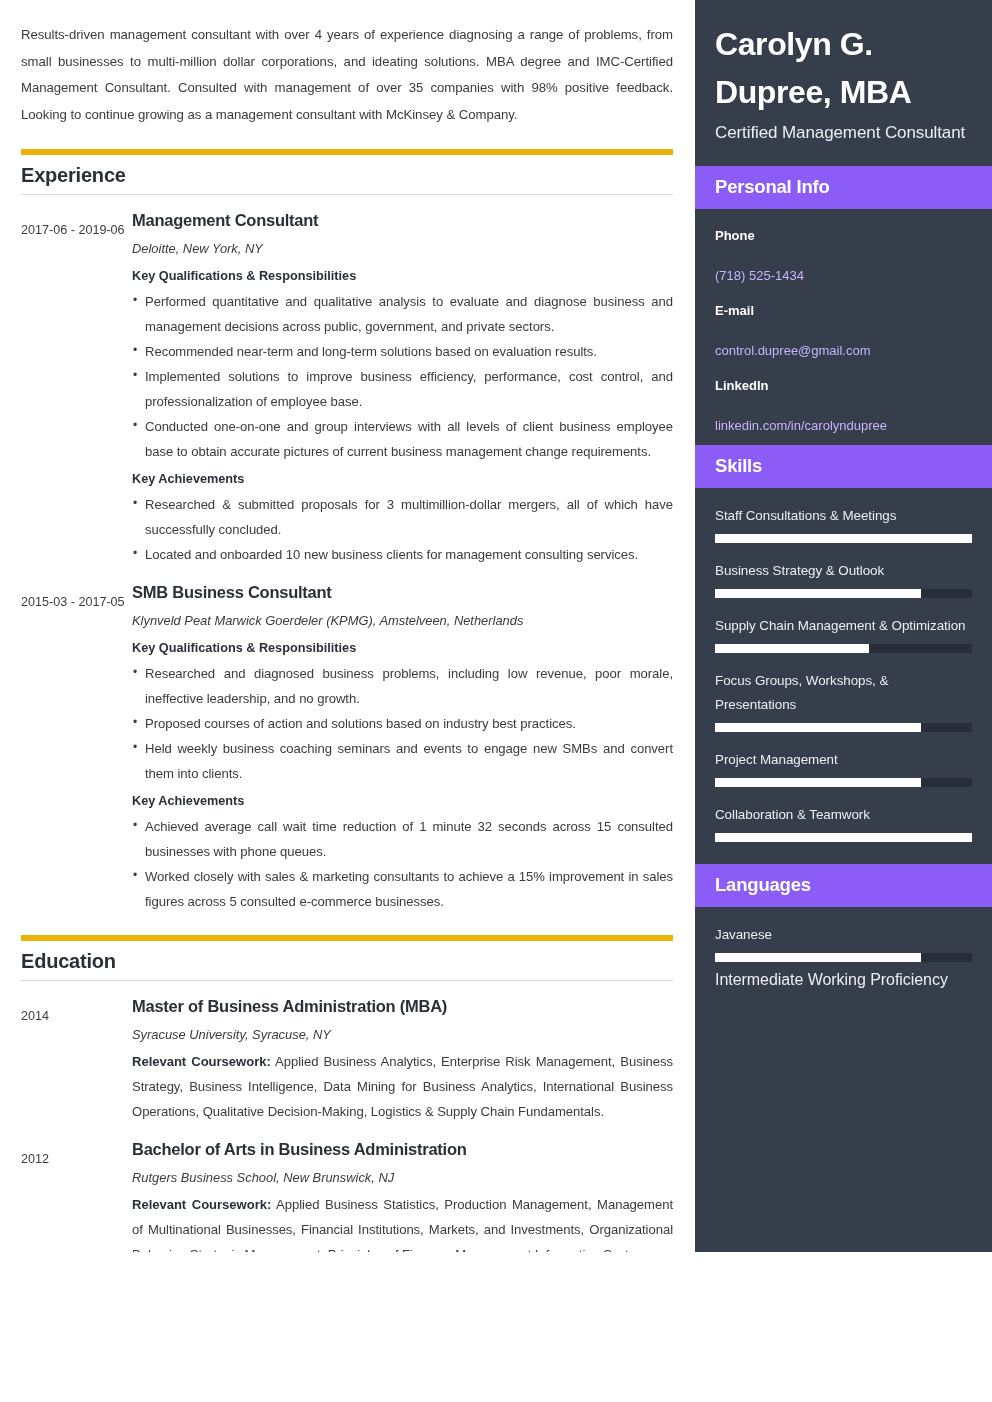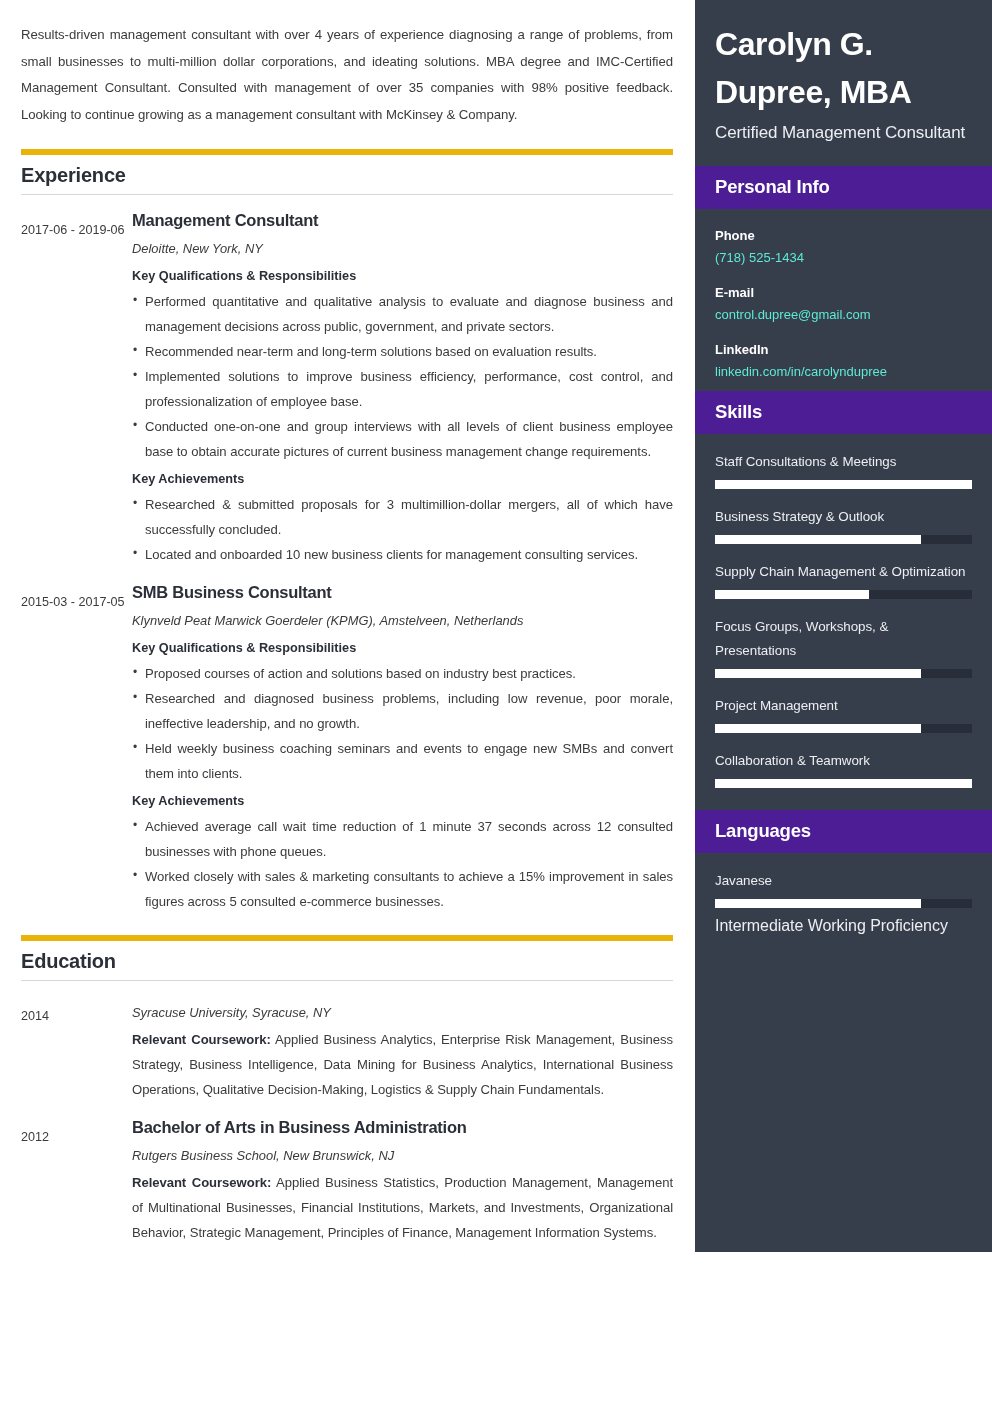--- a/index.html
+++ b/index.html
@@ -143,43 +143,44 @@
 
   .sb-role {
     font-size: 17px;
     line-height: 26px;
     color: #eceef1;
     margin-top: 4px;
     letter-spacing: -0.1px;
   }
 
   .sb-section-head {
-    background: #4c1d95;
+    background: #8b5cf6;
     padding: 9px 20px 10px 20px;
     font-size: 18.5px;
     font-weight: bold;
     line-height: 24px;
     color: #ffffff;
     letter-spacing: -0.2px;
   }
 
   .sb-body { padding: 16px 20px 6px 20px; }
 
   .info-label {
     font-size: 13px;
     font-weight: bold;
     line-height: 22px;
     color: #ffffff;
   }
 
   .info-value {
     font-size: 13px;
     line-height: 22px;
-    color: #5eead4;
+    color: #c4b5fd;
     margin-bottom: 13px;
+    margin-top: 18px;
   }
 
   .info-value.last { margin-bottom: 2px; }
 
   .skill { margin-bottom: 16px; }
 
   .skill-label {
     font-size: 13.4px;
     line-height: 24px;
     color: #eceef1;
@@ -241,39 +242,40 @@
         </div>
       </div>
 
       <div class="entry">
         <div class="entry-date">2015-03 - 2017-05</div>
         <div class="entry-body">
           <div class="job-title">SMB Business Consultant</div>
           <div class="job-org">Klynveld Peat Marwick Goerdeler (KPMG), Amstelveen, Netherlands</div>
           <div class="sub-head">Key Qualifications &amp; Responsibilities</div>
           <ul class="bullets">
+            <li>Researched and diagnosed business problems, including low revenue, poor morale, ineffective leadership, and no growth.</li>
             <li>Proposed courses of action and solutions based on industry best practices.</li>
-            <li>Researched and diagnosed business problems, including low revenue, poor morale, ineffective leadership, and no growth.</li>
             <li>Held weekly business coaching seminars and events to engage new SMBs and convert them into clients.</li>
           </ul>
           <div class="sub-head">Key Achievements</div>
           <ul class="bullets">
-            <li>Achieved average call wait time reduction of 1 minute 37 seconds across 12 consulted businesses with phone queues.</li>
+            <li>Achieved average call wait time reduction of 1 minute 32 seconds across 15 consulted businesses with phone queues.</li>
             <li>Worked closely with sales &amp; marketing consultants to achieve a 15% improvement in sales figures across 5 consulted e-commerce businesses.</li>
           </ul>
         </div>
       </div>
     </div>
 
     <div class="section">
       <div class="section-title">Education</div>
 
       <div class="entry">
         <div class="entry-date">2014</div>
         <div class="entry-body">
+          <div class="job-title">Master of Business Administration (MBA)</div>
           <div class="job-org">Syracuse University, Syracuse, NY</div>
           <p class="edu-detail"><b>Relevant Coursework:</b><span> Applied Business Analytics, Enterprise Risk Management, Business Strategy, Business Intelligence, Data Mining for Business Analytics, International Business Operations, Qualitative Decision-Making, Logistics &amp; Supply Chain Fundamentals.</span></p>
         </div>
       </div>
 
       <div class="entry">
         <div class="entry-date">2012</div>
         <div class="entry-body">
           <div class="job-title">Bachelor of Arts in Business Administration</div>
           <div class="job-org">Rutgers Business School, New Brunswick, NJ</div>

